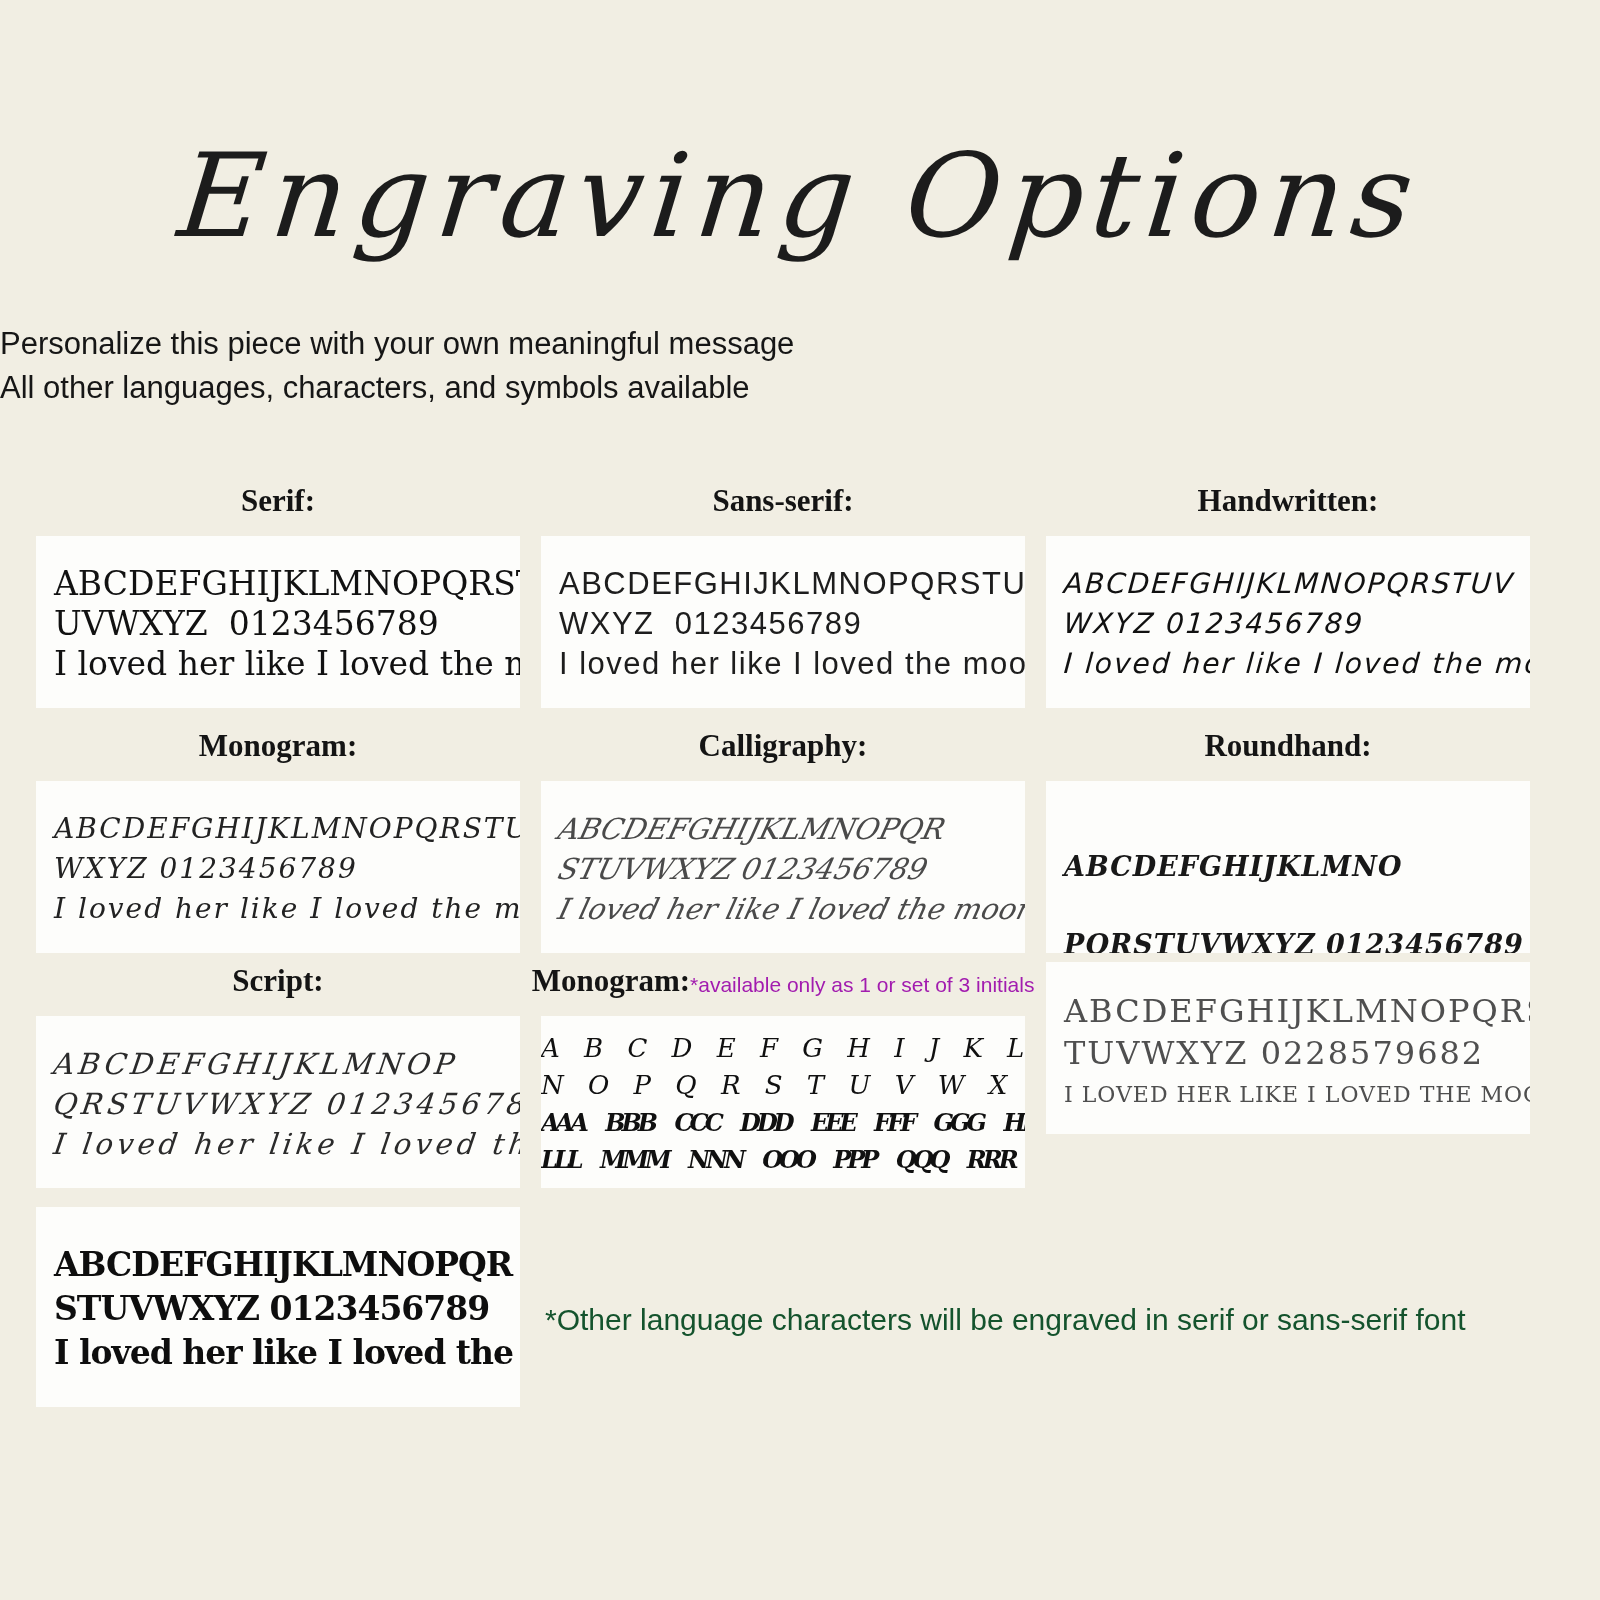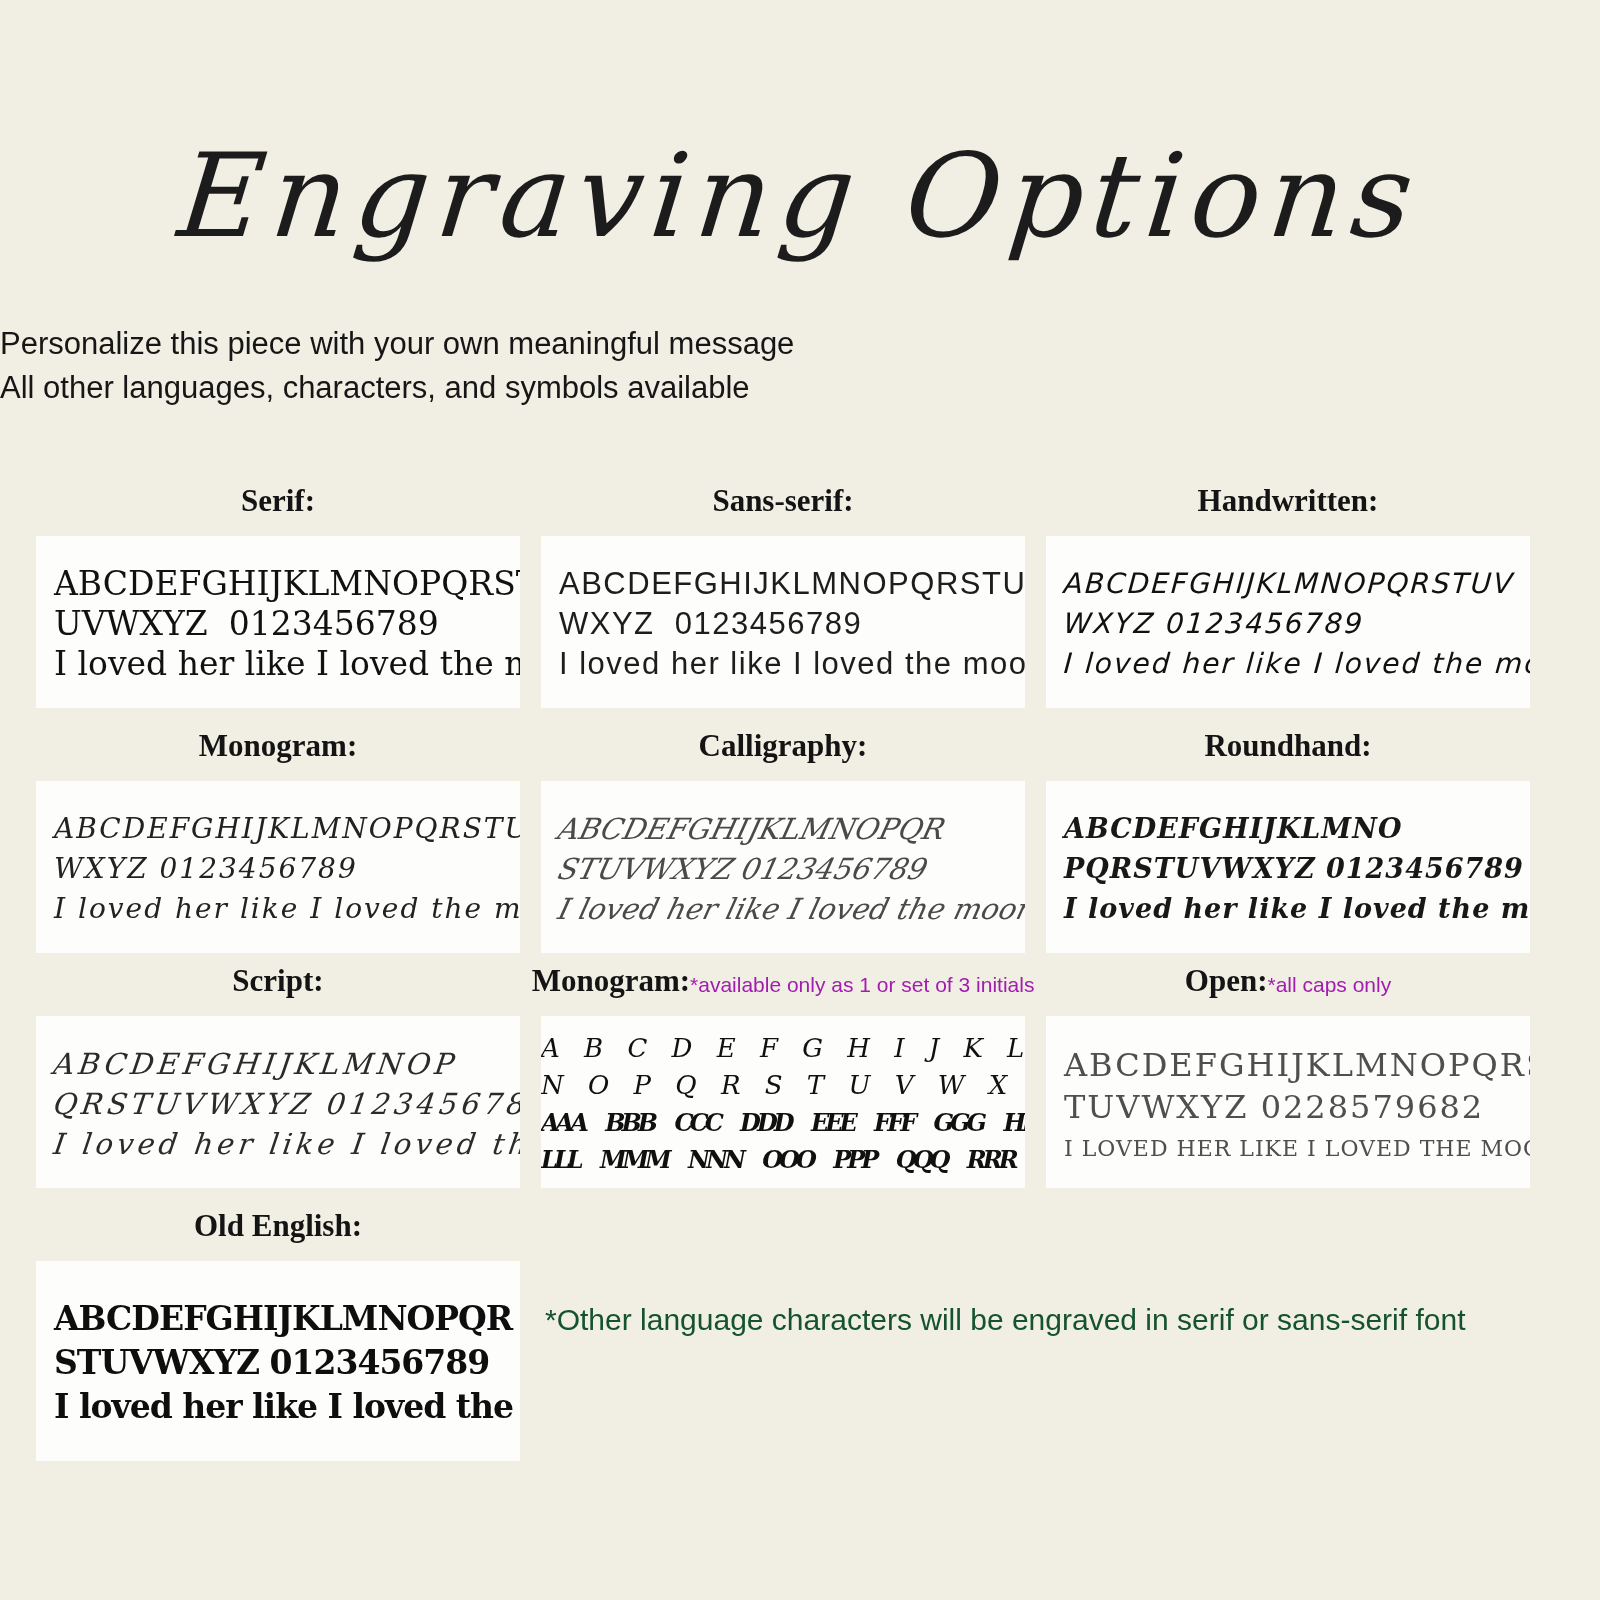--- a/index.html
+++ b/index.html
@@ -53,21 +53,21 @@
   }
   .r4 .box{height:200px;padding-top:36px;}
   .line{white-space:pre;}
 
   
   .f-serif .line{font-family:"DejaVu Serif", serif;font-size:33px;line-height:40px;color:#111;}
   .f-sans .line{font-family:"Liberation Sans", sans-serif;font-size:31px;line-height:40px;letter-spacing:1.5px;color:#1d1d1d;}
   .f-hand .line{font-family:"DejaVu Sans", sans-serif;font-style:italic;font-size:28px;line-height:40px;letter-spacing:2px;color:#111;transform:skewX(-4deg);transform-origin:left;}
   .f-cursive .line{font-family:"DejaVu Serif", serif;font-style:italic;font-size:28px;line-height:40px;letter-spacing:2px;color:#222;}
   .f-callig .line{font-family:"DejaVu Serif", serif;font-style:italic;font-size:29px;line-height:40px;color:#4a4a4a;transform:skewX(-14deg);transform-origin:left;}
-  .f-round .line{font-family:"DejaVu Serif", serif;font-style:italic;font-weight:bold;font-size:27px;line-height:40px;letter-spacing:1px;color:#181818;}
+  .f-round .line{font-family:"DejaVu Serif", serif;font-style:italic;font-weight:bold;font-size:27px;line-height:40px;letter-spacing:1px;color:#181818;margin-top:38px;}
   .f-script .line{font-family:"DejaVu Serif", serif;font-style:italic;font-size:29px;line-height:40px;letter-spacing:4px;color:#2b2b2b;transform:skewX(-8deg);transform-origin:left;}
   .f-open .line{font-family:"DejaVu Serif", serif;font-size:32px;line-height:42px;letter-spacing:2px;color:#4f4f4f;}
   .f-open .line.small{font-size:22px;letter-spacing:1px;}
   .f-olde .line{font-family:"DejaVu Serif", serif;font-weight:bold;font-size:33px;line-height:44px;letter-spacing:-1px;color:#0e0e0e;}
 
   
   .f-mono .box{padding:14px 0 0 0;text-align:center;}
   .f-mono .mono-single{
     font-family:"DejaVu Serif", serif;font-style:italic;
     font-size:26px;line-height:37px;letter-spacing:4px;word-spacing:8px;color:#101010;white-space:pre;
@@ -178,35 +178,28 @@
     </div>
     <div class="box">
       <div class="mono-single">A B C D E F G H I J K L M</div>
       <div class="mono-single">N O P Q R S T U V W X Y Z</div>
       <div class="mono-triple">AAA BBB CCC DDD EEE FFF GGG HHH III JJJ KKK</div>
       <div class="mono-triple">LLL MMM NNN OOO PPP QQQ RRR SSS TTT UUU VVV</div>
     </div>
   </div>
 
   <div class="cell c3 r3 f-open">
-    <div class="cell-head">
-      <div class="cell-label">Open:</div>
-      <div class="cell-note">*all caps only</div>
-    </div>
     <div class="box">
       <div class="line">ABCDEFGHIJKLMNOPQRS</div>
       <div class="line">TUVWXYZ 0228579682</div>
       <div class="line small">I LOVED HER LIKE I LOVED THE MOON</div>
     </div>
   </div>
 
   <div class="cell c1 r4 f-olde">
-    <div class="cell-head">
-      <div class="cell-label">Old English:</div>
-    </div>
     <div class="box">
       <div class="line">ABCDEFGHIJKLMNOPQR</div>
       <div class="line">STUVWXYZ 0123456789</div>
       <div class="line">I loved her like I loved the moon</div>
     </div>
   </div>
 
   <div class="footnote">*Other language characters will be engraved in serif or sans-serif font</div>
 
 </div>

